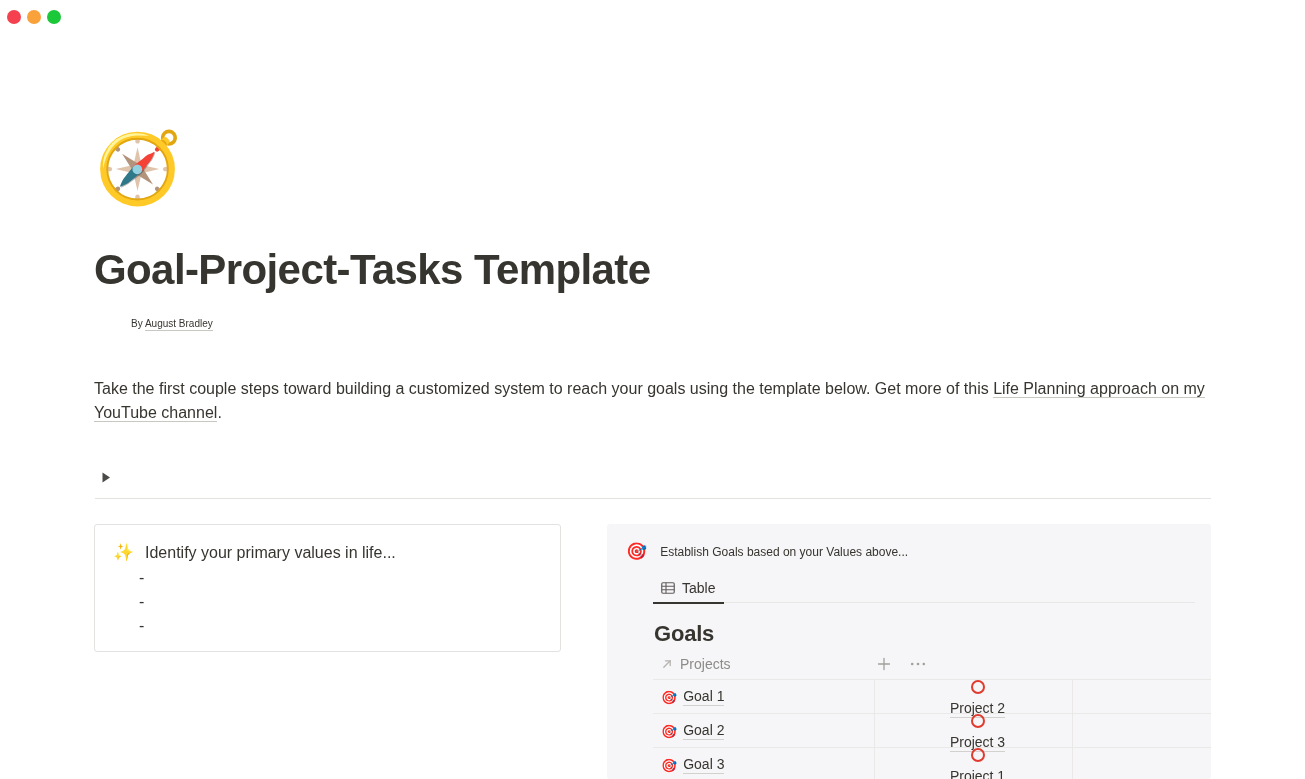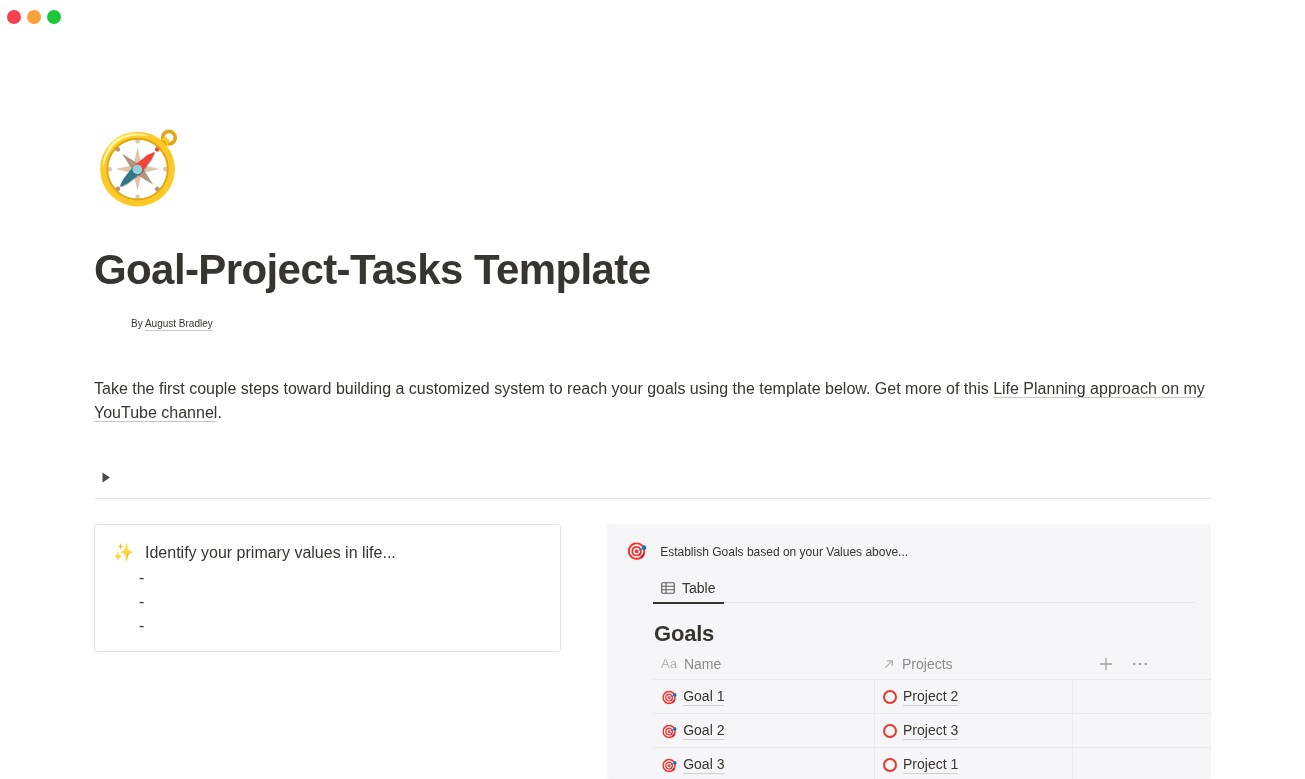--- a/index.html
+++ b/index.html
@@ -306,21 +306,21 @@
   .td {
     display: flex;
     align-items: center;
     gap: 6px;
     height: 34px;
     padding-left: 8px;
     font-size: 14px;
     color: #37352f;
   }
   .td.col-name { width: 222px; border-right: 1px solid #eae9e8; }
-  .td.col-proj { width: 198px; border-right: 1px solid #eae9e8; }
+  .td.col-proj { width: 198px; border-right: 1px solid #eae9e8; flex-direction: column; }
   .td.col-blank { flex: 1; }
   .cell-emoji { font-size: 13px; line-height: 1; user-select: none; }
   .cell-link {
     border-bottom: 1px solid #d3d1cd;
     padding-bottom: 1px;
     cursor: pointer;
     color: #37352f;
   }
   .proj-emoji {
     width: 14px; height: 14px;
@@ -398,24 +398,20 @@
           </span>
           <span>Table</span>
         </div>
       </div>
 
       <div class="db-title">Goals</div>
 
       <div class="table">
 
         <div class="thead">
-          <div class="th col-name">
-            <span class="th-icon">Aa</span>
-            <span>Name</span>
-          </div>
           <div class="th col-proj">
             <span class="th-icon">
               <svg width="12" height="12" viewBox="0 0 12 12" aria-hidden="true">
                 <path d="M2.8 9.2 L9.2 2.8" stroke="#b6b4b0" stroke-width="1.3" stroke-linecap="round"></path>
                 <path d="M4.4 2.8 L9.2 2.8 L9.2 7.6" stroke="#b6b4b0" stroke-width="1.3" stroke-linecap="round" stroke-linejoin="round" fill="none"></path>
               </svg>
             </span>
             <span>Projects</span>
           </div>
           <div class="th-actions">

